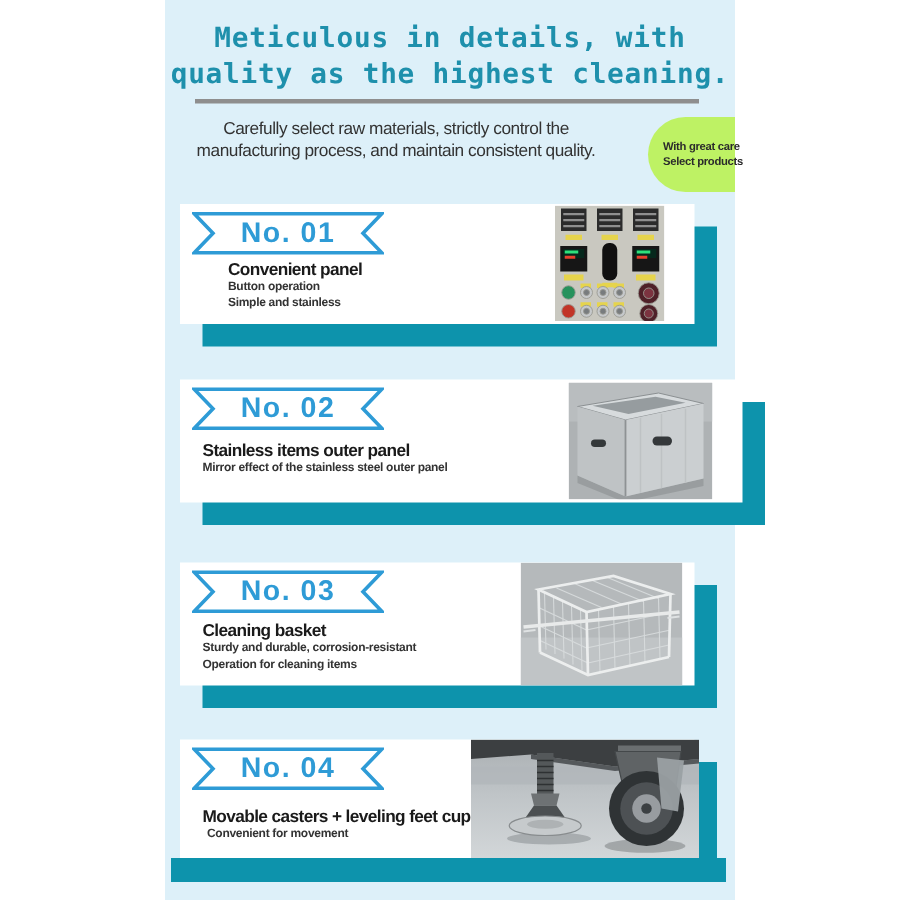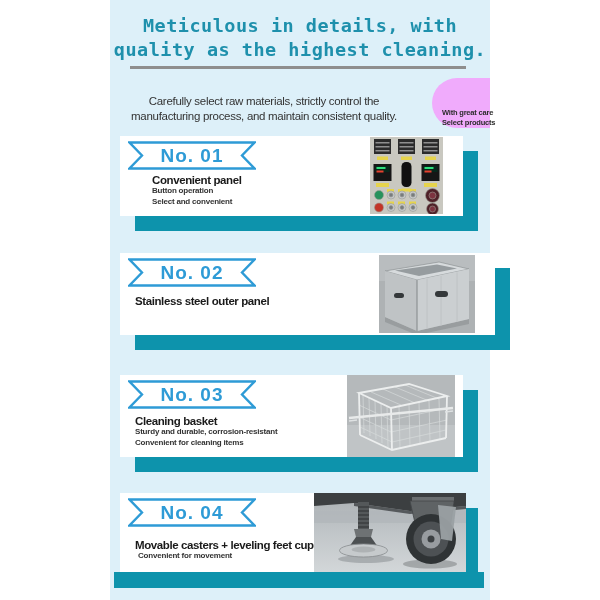--- a/index.html
+++ b/index.html
@@ -4,24 +4,24 @@
 <style>
   html,body{margin:0;padding:0;}
   body{width:600px;height:600px;background:#ffffff;font-family:"Liberation Sans",sans-serif;overflow:hidden;}
   .page{position:relative;width:484px;height:600px;background:#fff;}
   .content{position:absolute;left:110px;top:0;width:380px;height:600px;background:#ddf0f9;}
 
   
   .headline{margin:0;padding-top:14px;text-align:center;color:#1e90ac;
     font-family:"DejaVu Sans Mono",monospace;font-weight:bold;font-size:18.5px;line-height:24px;letter-spacing:.5px;}
   .rule{width:336px;height:3px;background:#8e8e8e;margin:4px auto 0 20px;}
-  .subtitle{margin-top:25px;padding-right:72px;text-align:center;color:#333;
+  .subtitle{margin-top:10px;padding-right:72px;text-align:center;color:#333;
     font-size:11.5px;line-height:15px;letter-spacing:-.3px;}
-  .badge{position:absolute;top:78px;right:0;width:58px;height:50px;background:#f0abfc;
-    border-radius:25px 0 0 25px;display:flex;flex-direction:column;justify-content:flex-end;
+  .badge{position:absolute;top:78px;right:0;width:58px;height:50px;background:#bef264;
+    border-radius:25px 0 0 25px;display:flex;flex-direction:column;justify-content:center;
     padding-left:10px;box-sizing:border-box;}
   .badge div{font-size:7.5px;font-weight:bold;color:#2b2b2b;line-height:10px;letter-spacing:-.2px;white-space:nowrap;}
 
   
   .card{position:absolute;left:10px;width:343px;background:#ffffff;box-shadow:15px 15px 0 0 #0d93ac;}
   .card1{top:136px;height:80px;}
   .card2{top:253px;height:82px;padding-left:32px;}
   .card3{top:375px;height:82px;}
   .card4{top:493px;height:80px;}
   .ribbon{position:absolute;left:8px;top:5px;width:128px;height:29px;}
@@ -68,21 +68,21 @@
     <section class="card card1">
       <div class="ribbon">
         <svg width="128" height="29" viewBox="0 0 128 29">
           <polygon points="1.5,1.5 126.5,1.5 114,14.5 126.5,27.5 1.5,27.5 14,14.5" fill="#ffffff" stroke="#2e9bd6" stroke-width="2.4"></polygon>
         </svg>
         <span>No. 01</span>
       </div>
       <div class="cardtext">
         <div class="cardtitle">Convenient panel</div>
         <div class="cardline">Button operation</div>
-        <div class="cardline">Select and convenient</div>
+        <div class="cardline">Simple and stainless</div>
       </div>
       <div class="photo photo1">
         <svg width="73" height="77" viewBox="0 0 73 77">
           <rect width="73" height="77" fill="#c9c8c0"></rect>
           <g fill="#2b2b2b">
             <rect x="4" y="2" width="17" height="15"></rect>
               <rect x="28" y="2" width="17" height="15"></rect>
               <rect x="52" y="2" width="17" height="15"></rect>
           </g>
           <g fill="#8f8f8f">
@@ -146,21 +146,22 @@
     </section>
 
     <section class="card card2">
       <div class="ribbon">
         <svg width="128" height="29" viewBox="0 0 128 29">
           <polygon points="1.5,1.5 126.5,1.5 114,14.5 126.5,27.5 1.5,27.5 14,14.5" fill="#ffffff" stroke="#2e9bd6" stroke-width="2.4"></polygon>
         </svg>
         <span>No. 02</span>
       </div>
       <div class="cardtext">
-        <div class="cardtitle">Stainless steel outer panel</div>
+        <div class="cardtitle">Stainless items outer panel</div>
+        <div class="cardline">Mirror effect of the stainless steel outer panel</div>
       </div>
       <div class="photo photo2">
         <svg width="96" height="78" viewBox="0 0 96 78">
           <rect width="96" height="78" fill="#aeb2b4"></rect>
           <rect width="96" height="26" fill="#b9bdbf"></rect>
           <polygon points="6,62 38,76 90,64 90,69 38,80 6,67" fill="#8b8f91" opacity="0.6"></polygon>
           <polygon points="6,16 60,7 90,14 38,25" fill="#d7dbdd" stroke="#85898b" stroke-width="0.6"></polygon>
           <polygon points="16,15.5 58,9.5 78,13.5 40,21" fill="#969c9f"></polygon>
           <polygon points="6,16 38,25 38,76 6,62" fill="#bfc3c5"></polygon>
           <polygon points="38,25 90,14 90,64 38,76" fill="#cbcfd1"></polygon>
@@ -179,21 +180,21 @@
     <section class="card card3">
       <div class="ribbon">
         <svg width="128" height="29" viewBox="0 0 128 29">
           <polygon points="1.5,1.5 126.5,1.5 114,14.5 126.5,27.5 1.5,27.5 14,14.5" fill="#ffffff" stroke="#2e9bd6" stroke-width="2.4"></polygon>
         </svg>
         <span>No. 03</span>
       </div>
       <div class="cardtext">
         <div class="cardtitle">Cleaning basket</div>
         <div class="cardline">Sturdy and durable, corrosion-resistant</div>
-        <div class="cardline">Convenient for cleaning items</div>
+        <div class="cardline">Operation for cleaning items</div>
       </div>
       <div class="photo photo3">
         <svg width="108" height="82" viewBox="0 0 108 82">
           <rect width="108" height="82" fill="#b5b9bb"></rect>
           <rect y="50" width="108" height="32" fill="#c0c4c6"></rect>
           <g stroke="#d8dcdd" stroke-width="0.7" opacity="0.95">
             <line x1="16" y1="20" x2="17" y2="58"></line>
               <line x1="22" y1="23" x2="23" y2="61"></line>
               <line x1="28" y1="26" x2="29" y2="64"></line>
               <line x1="34" y1="29" x2="35" y2="68"></line>

